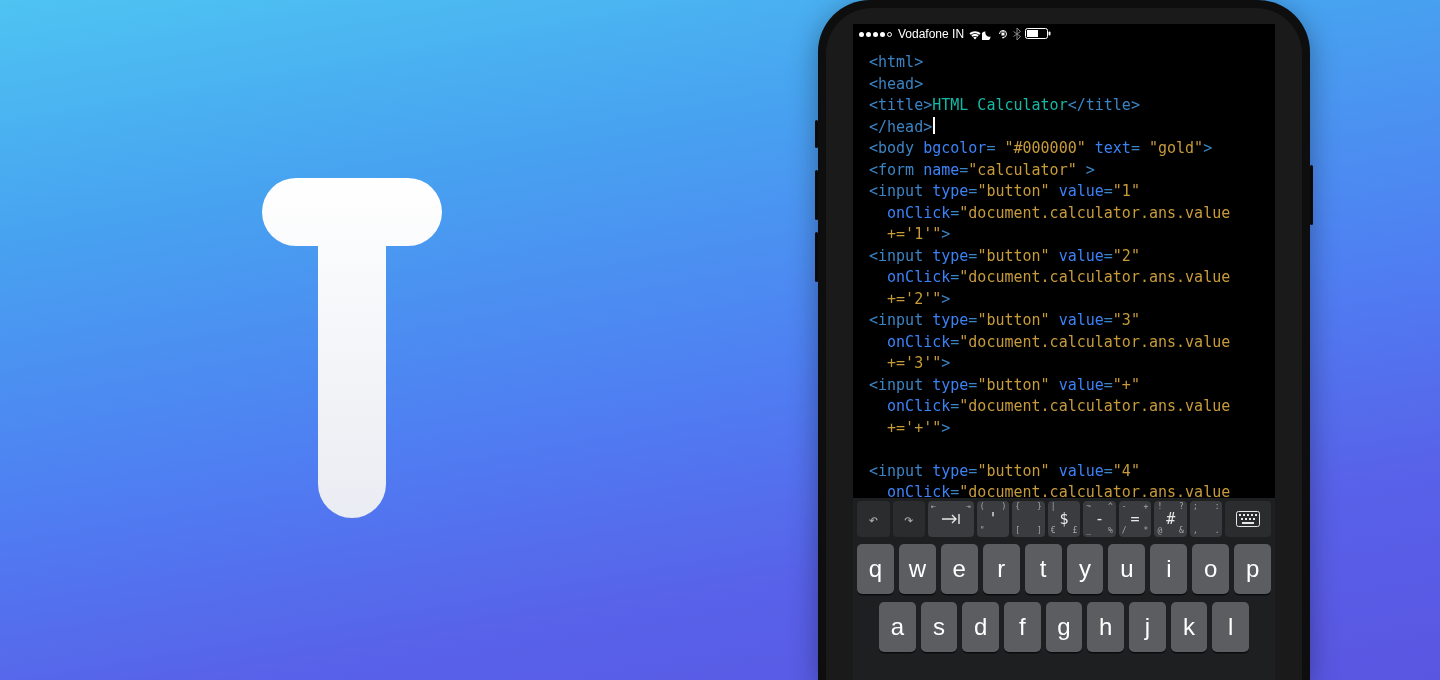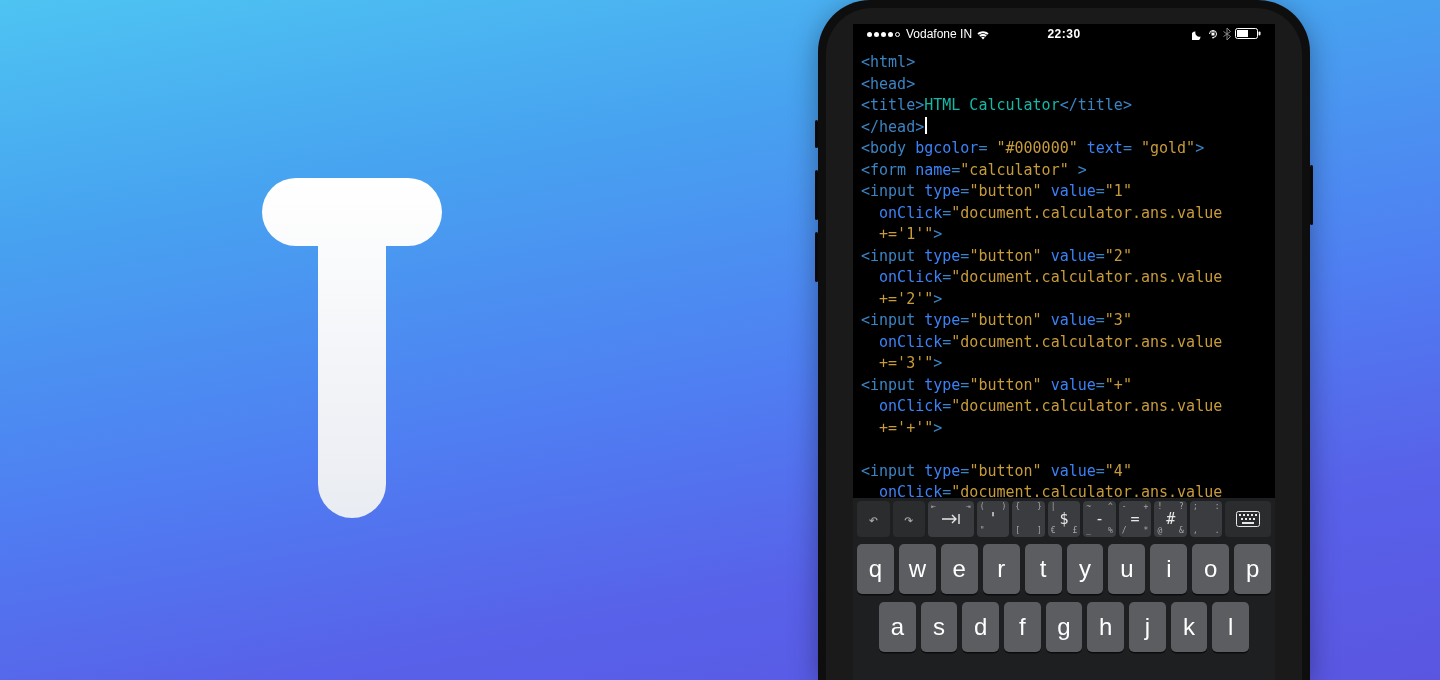--- a/index.html
+++ b/index.html
@@ -49,22 +49,21 @@
   .sb-left1 { left: -3px; top: 120px; width: 3px; height: 28px; }
   .sb-left2 { left: -3px; top: 170px; width: 3px; height: 50px; }
   .sb-left3 { left: -3px; top: 232px; width: 3px; height: 50px; }
   .sb-right { right: -3px; top: 165px; width: 3px; height: 60px; }
 
   
   .status-bar {
     height: 20px;
     display: flex;
     align-items: center;
-    justify-content: space-between;
-    padding: 0 14px;
+    padding: 0 6px;
     color: #fff;
     font-size: 12px;
     font-weight: 500;
   }
   .sb-left, .sb-right-icons { display: flex; align-items: center; gap: 4px; }
   .signal-dots { display: flex; gap: 2px; align-items: center; margin-right: 2px; }
   .dot { width: 5px; height: 5px; border-radius: 50%; background: #fff; }
   .dot.hollow { background: transparent; border: 1px solid #fff; box-sizing: border-box; }
   .carrier { font-size: 12px; }
   .wifi-icon, .battery-icon, .moon-icon, .lock-icon, .bt-icon { display: inline-flex; align-items: center; }
@@ -76,21 +75,21 @@
     letter-spacing: .5px;
     pointer-events: none;
   }
 
   
   .code-area {
     position: absolute;
     left: 0; right: 0;
     top: 22px;
     bottom: 182px;
-    padding: 6px 8px;
+    padding: 6px 16px;
     font-family: Menlo, "SF Mono", Consolas, monospace;
     font-size: 15px;
     line-height: 21.5px;
     color: #ccc;
     white-space: pre;
     overflow: hidden;
   }
   .t-punct   { color: #3b84c4; }   
   .t-tag     { color: #3b84c4; }
   .t-text    { color: #14b8a6; }
@@ -220,21 +219,20 @@
               <span class="dot"></span>
               <span class="dot hollow"></span>
           </span>
           <span class="carrier">Vodafone IN</span>
           <span class="wifi-icon">
             <svg width="14" height="11" viewBox="0 0 14 11">
               <path fill="#fff" d="M7 10.5 L5.2 8.5 C6.3 7.6 7.7 7.6 8.8 8.5 Z M3.3 6.4 C5.4 4.6 8.6 4.6 10.7 6.4 L9.4 7.8 C8 6.7 6 6.7 4.6 7.8 Z M1.4 4.3 C4.6 1.5 9.4 1.5 12.6 4.3 L11.3 5.7 C8.9 3.6 5.1 3.6 2.7 5.7 Z"></path>
             </svg>
           </span>
         </div>
-        <span class="sb-time">22:30</span>
         <div class="sb-right-icons">
           <span class="moon-icon">
             <svg width="11" height="11" viewBox="0 0 11 11">
                 <path fill="#fff" d="M8.5 7.5 A4 4 0 0 1 3.5 2.5 A5 5 0 1 0 8.5 7.5 Z"></path>
               </svg>
           </span>
           <span class="lock-icon">
             <svg width="12" height="12" viewBox="0 0 12 12">
               <path fill="none" stroke="#fff" stroke-width="1" d="M2.5 6 A3.5 3.5 0 1 1 6 9.5"></path>
               <path fill="#fff" d="M5 9 L7 9 L6 11 Z"></path>

